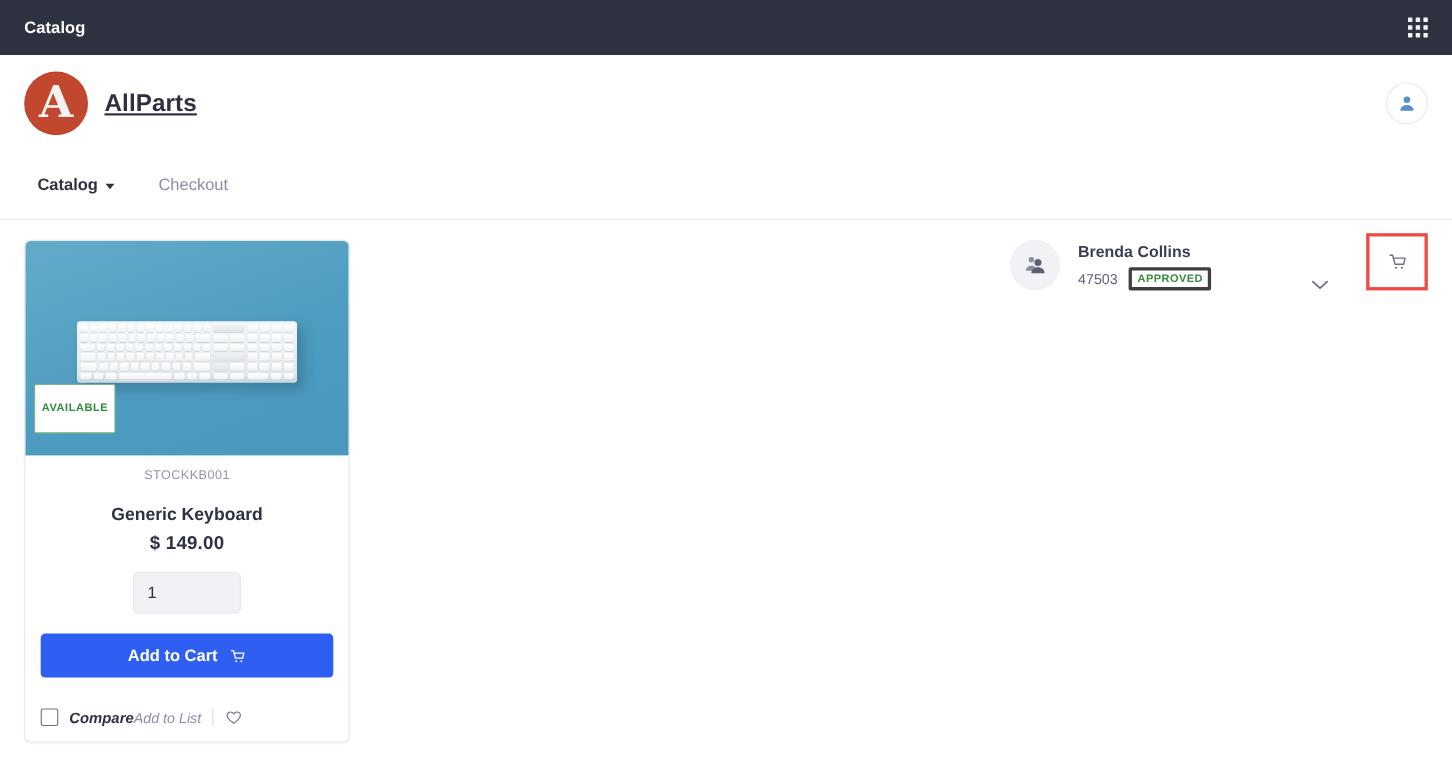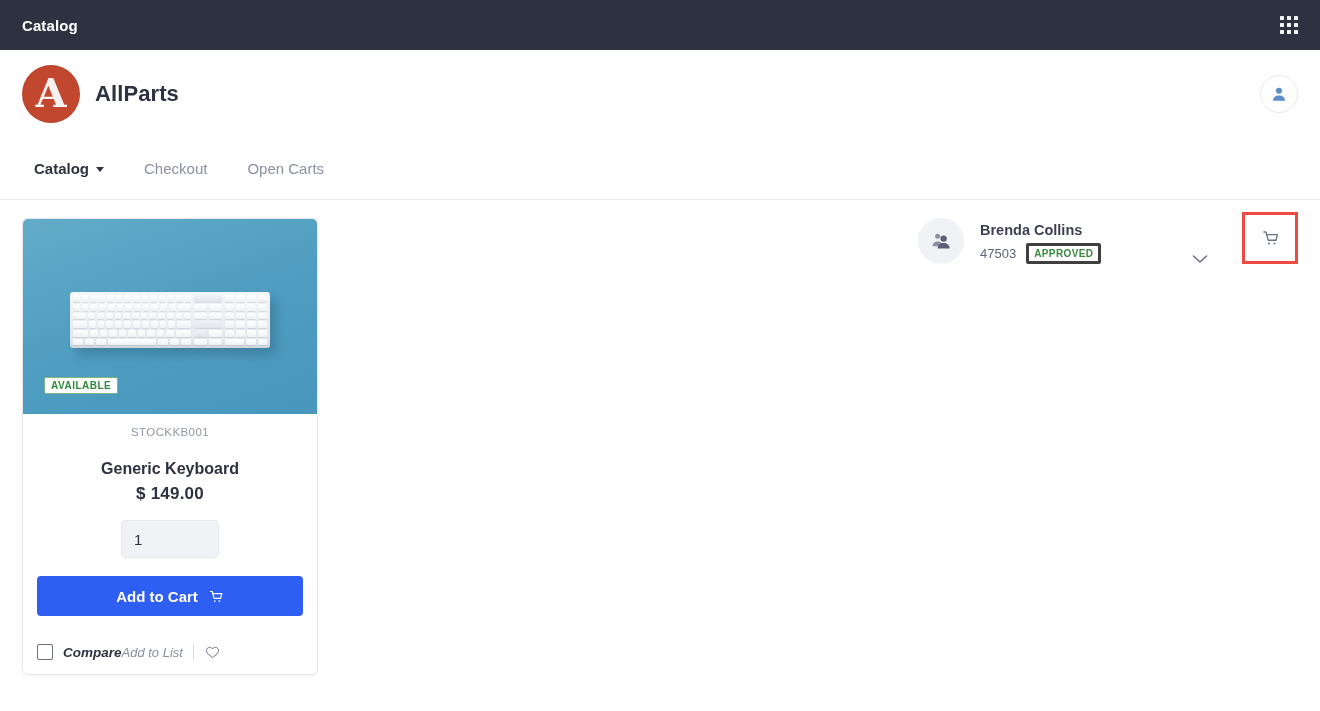--- a/index.html
+++ b/index.html
@@ -36,21 +36,21 @@
   .brand { display: flex; align-items: center; gap: 15px; }
   .logo-circle {
     width: 58px; height: 58px; border-radius: 50%;
     background: #c2472f;
     display: flex; align-items: center; justify-content: center;
     color: #f6f2f0; font-size: 40px; font-weight: bold;
     font-family: "DejaVu Serif", serif;
     line-height: 1; padding-bottom: 3px;
     box-shadow: inset 0 0 0 1px rgba(0,0,0,.04);
   }
-  .brand-name { font-size: 22px; font-weight: bold; color: #2e3140; letter-spacing: .1px; }
+  .brand-name { font-size: 22px; font-weight: bold; color: #2e3140; letter-spacing: .1px; text-decoration: underline; }
   .account-circle {
     width: 38px; height: 38px; border-radius: 50%;
     border: 1px solid #e7e8ec;
     display: flex; align-items: center; justify-content: center;
     cursor: pointer;
   }
 
   
   .navbar {
     height: 62px; display: flex; align-items: center;
@@ -126,25 +126,25 @@
   .kb-main { flex: 0 0 118px; display: flex; flex-direction: column; gap: 2px; }
   .kb-arrows { flex: 0 0 28px; display: flex; flex-direction: column; gap: 2px; }
   .kb-num { flex: 1; display: flex; flex-direction: column; gap: 2px; }
   .kb-row { display: flex; gap: 2px; flex: 1; }
   .key {
     flex: 1; background: linear-gradient(180deg,#ffffff 0%, #eef1f4 100%);
     border-radius: 1.5px; box-shadow: 0 .5px .5px rgba(90,110,125,.35);
   }
   .key.w2 { flex: 2; } .key.w5 { flex: 5; } .key.blank { background: linear-gradient(180deg,#f0f3f6 0%,#dfe4e9 100%); }
   .badge-available {
-    position: absolute; left: 21px; bottom: 20px;
+    position: absolute; left: 8px; bottom: 20px;
     background: #ffffff; color: #2f8a3c;
     border: 1px solid #7cb882; border-radius: 2px;
     font-size: 10px; font-weight: bold; letter-spacing: .5px;
-    padding: 2px 6px;
+    padding: 16px 6px;
   }
 
   .card-body { padding: 12px 14px 14px 14px; text-align: center; }
   .sku { font-size: 11.5px; color: #9296a8; letter-spacing: .4px; }
   .pname { font-size: 16px; font-weight: bold; color: #2e3140; margin-top: 22px; }
   .price { font-size: 17px; font-weight: bold; color: #2e3140; margin-top: 6px; letter-spacing: .2px; }
 
   .qty-input {
     margin: 16px auto 0 auto; display: block;
     width: 98px; height: 38px;
@@ -207,23 +207,20 @@
   </div>
 </div>
 
 <div class="navbar">
   <div class="nav-item active">
     <span>Catalog</span>
     <span class="chev-down"></span>
   </div>
   <div class="nav-item">
     <span>Checkout</span>
-  </div>
-  <div class="nav-item">
-    <span>Open Carts</span>
   </div>
 </div>
 
 <div class="content">
 
   <div class="user-row">
     <div class="user-avatar">
       <svg width="24" height="24" viewBox="0 0 24 24">
         <circle cx="8.6" cy="7.2" r="2.5" fill="#8b8fa3"></circle>
         <path d="M3.6 17.2c0-2.9 2.3-4.6 5-4.6s5 1.7 5 4.6z" fill="#8b8fa3"></path>

